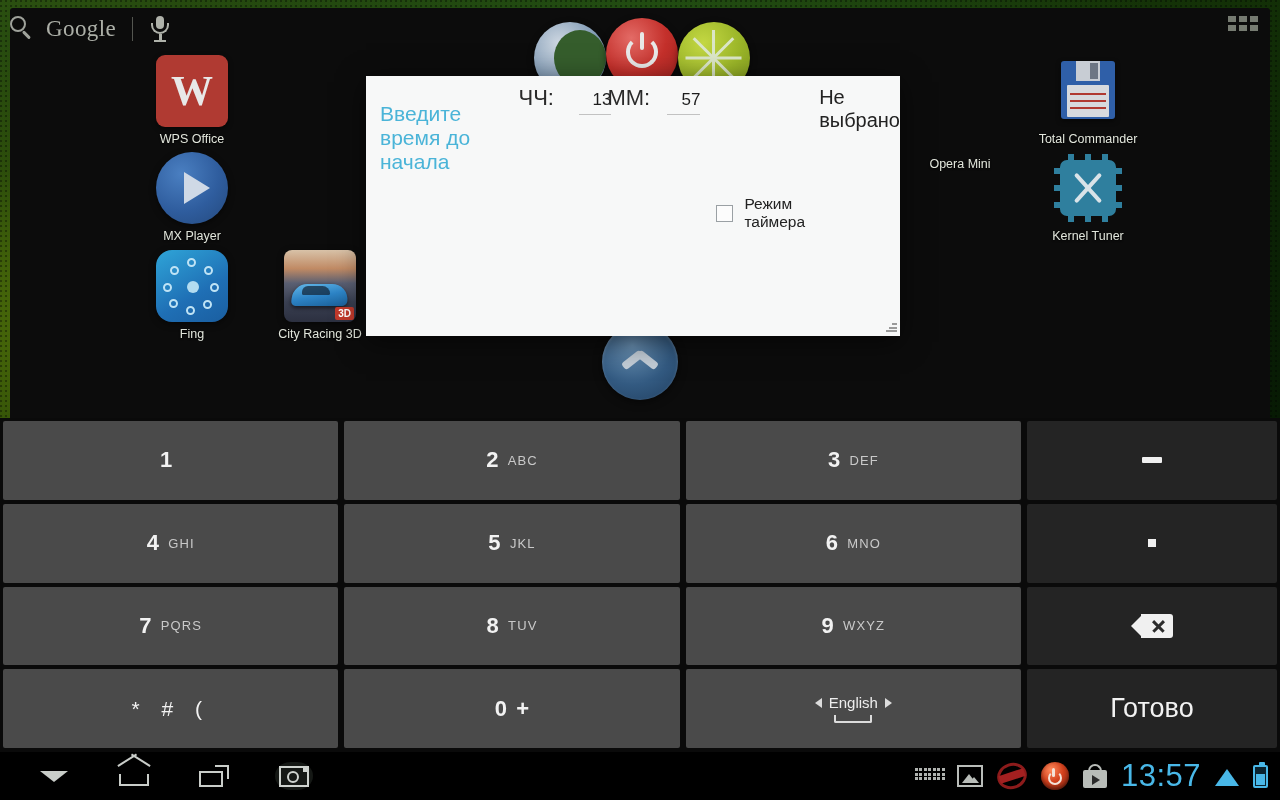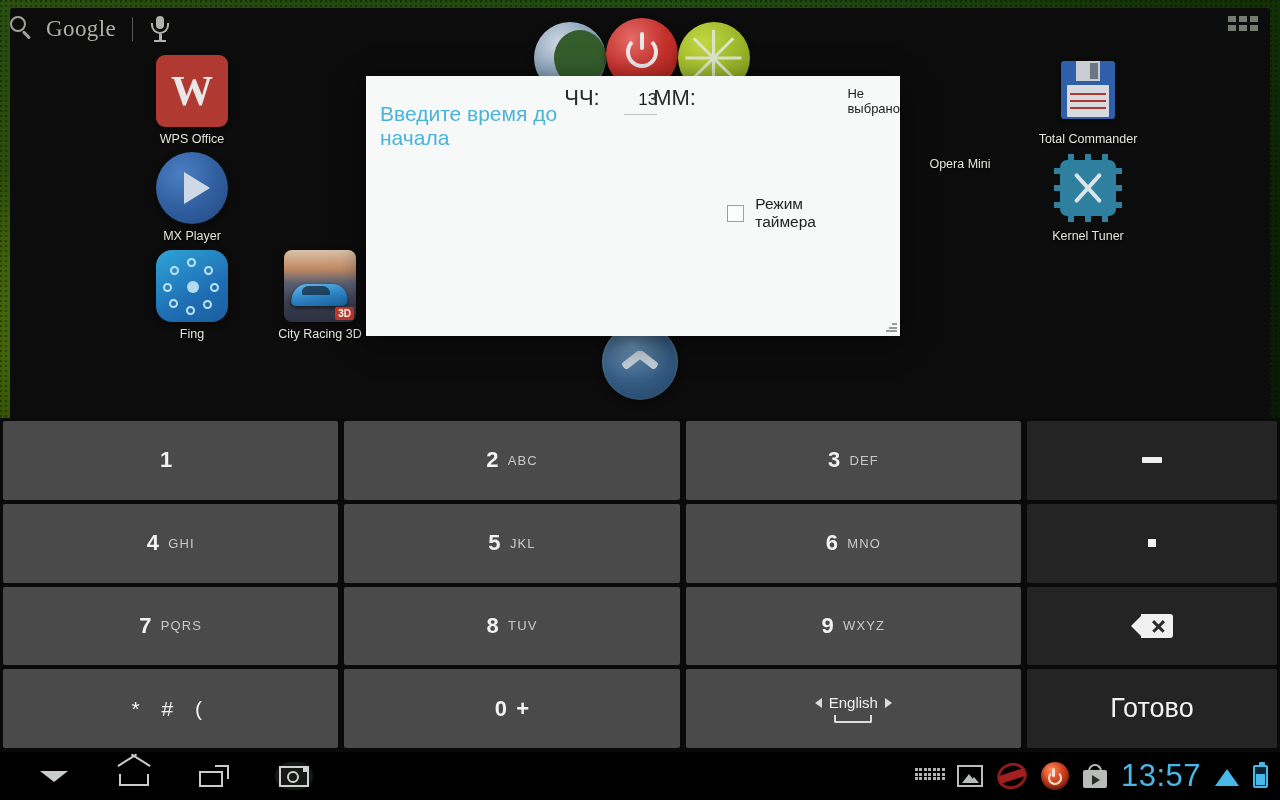--- a/index.html
+++ b/index.html
@@ -116,21 +116,21 @@
   .field-label{ font-size:22px; color:#2a2a2a; width:60px; margin-left:-6px; line-height:1; padding-bottom:6px; flex:none;}
   .field-wrap{ flex:1; margin-right:2px; }
   .field-val{ font-size:17px; color:#1d1d1d; padding:4px 0 4px 14px; }
   .field-underline{ height:1px; background:#c2c2c2; }
   .field-underline.active{ height:2.5px; background:#3aa8cf; }
   #chk-row{ display:flex; align-items:center; gap:11px; padding:14px 0 0 14px; }
   #chk-box{ width:17px;height:17px; border:1.6px solid #9aa0a4; background:#fcfcfc; flex:none;}
   #chk-lbl{ font-size:15.5px; color:#222; }
   #dlg-sep{ height:1px; background:#dedede; margin-top:12px; }
   #dlg-footer{ flex:1; display:flex; align-items:flex-start; padding:10px 0 0 14px; position:relative; }
-  #dlg-footer-text{ font-size:13px; color:#222; }
+  #dlg-footer-text{ font-size:20px; color:#222; }
   #resize-grip{ position:absolute; right:3px; bottom:4px; width:12px;height:12px;}
   #resize-grip b{ position:absolute; right:0; background:#9a9a9a; height:1.6px;}
   #resize-grip b:nth-child(1){ width:11px; bottom:0;}
   #resize-grip b:nth-child(2){ width:8px;  bottom:3.5px;}
   #resize-grip b:nth-child(3){ width:5px;  bottom:7px;}
 
   
   #keyboard{ position:absolute; left:0; top:418px; width:1280px; height:334px; background:#0a0a0a; z-index:5;
              display:flex; flex-direction:column; padding:1px 0 2px; }
   .kb-row{ display:flex; flex:1; }
@@ -350,20 +350,24 @@
   <div class="field-row">
     <div class="field-label">ЧЧ:</div>
     <div class="field-wrap">
       <div class="field-val">13</div>
       <div class="field-underline"></div>
     </div>
   </div>
 
   <div class="field-row">
     <div class="field-label">ММ:</div>
+    <div class="field-wrap">
+      <div class="field-val">57</div>
+      <div class="field-underline"></div>
+    </div>
   </div>
 
 
   <div id="chk-row">
     <div id="chk-box"></div>
     <div id="chk-lbl">Режим таймера</div>
   </div>
 
   <div id="dlg-sep"></div>
 

